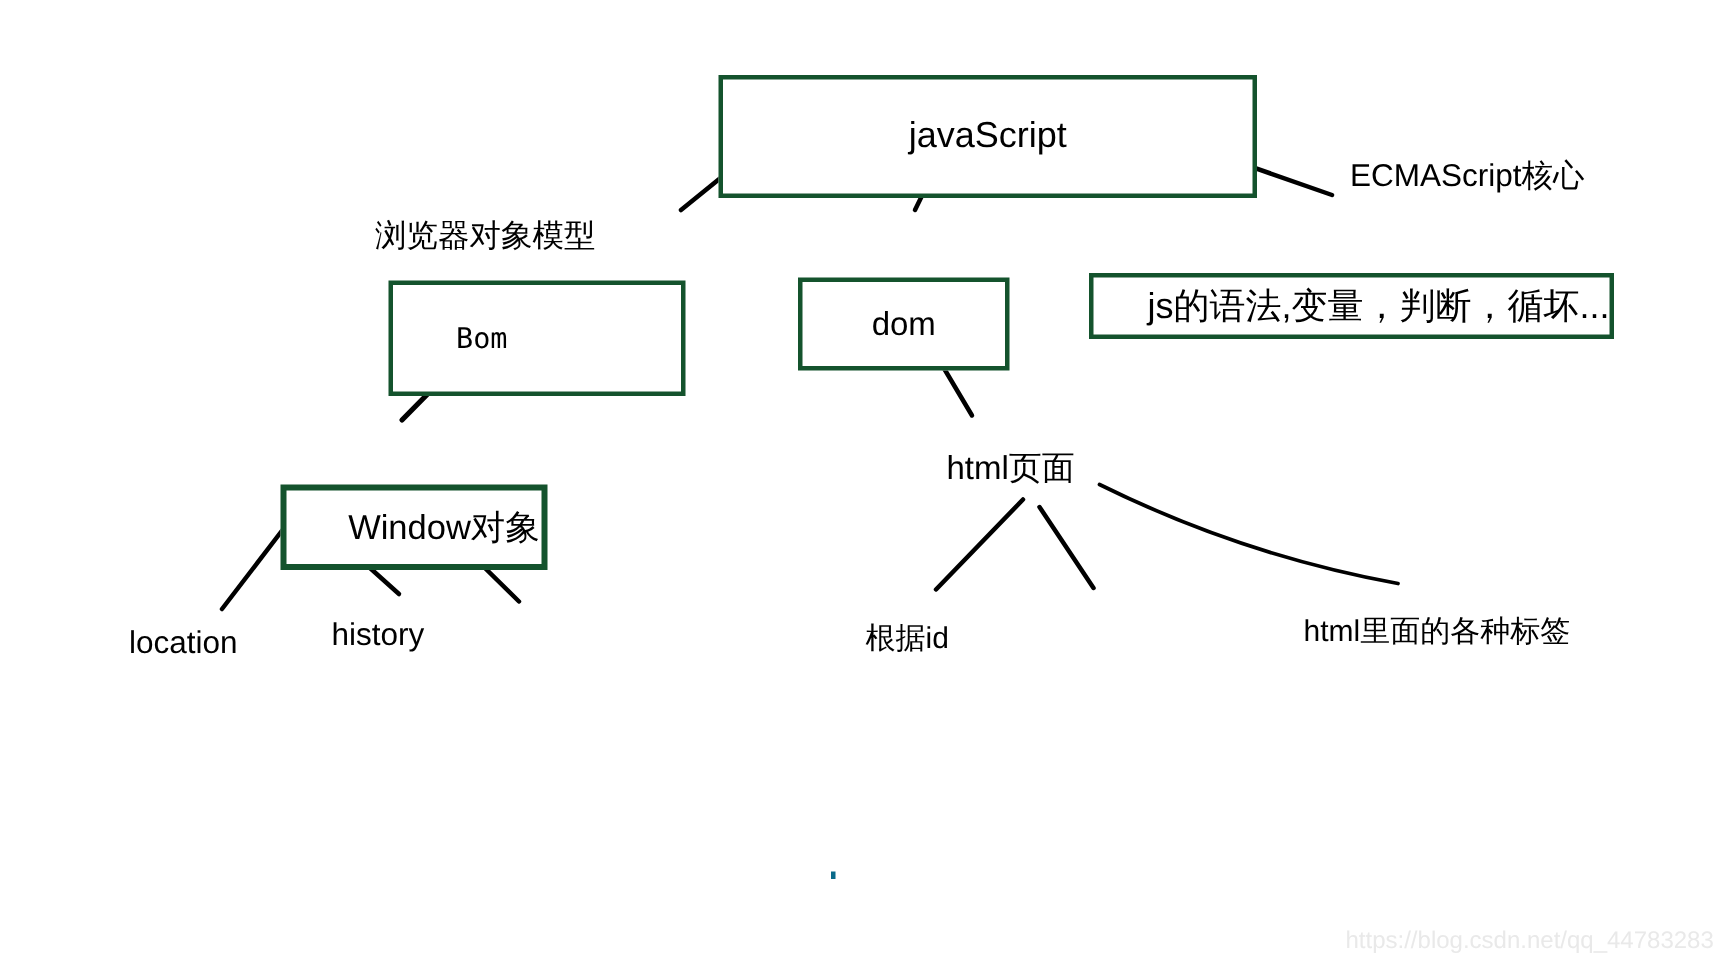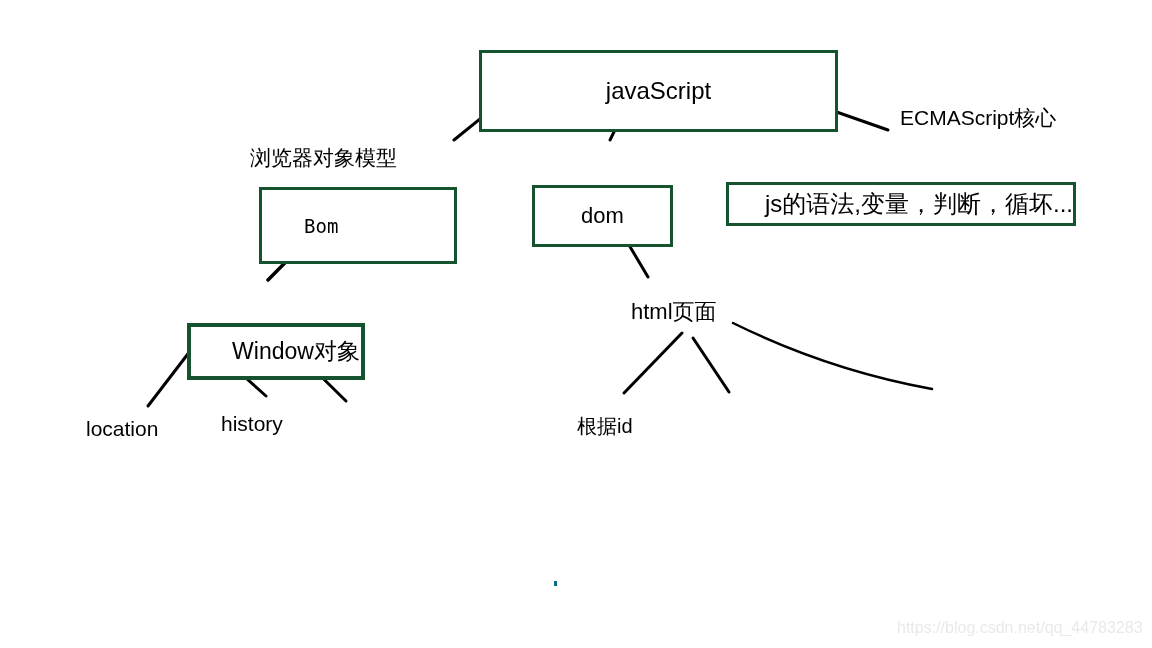--- a/index.html
+++ b/index.html
@@ -114,18 +114,19 @@
   <div class="text-label" id="label-htmlpage">html页面</div>
 
   <div class="text-label" id="leaf-location">location</div>
 
   <div class="text-label" id="leaf-history">history</div>
 
 
   <div class="text-label" id="leaf-hierarchy">根据id</div>
 
 
+  <div class="text-label" id="leaf-tags">html里面的各种标签</div>
 
   <div id="stray-dot"></div>
 
   <div id="watermark">https://blog.csdn.net/qq_44783283</div>
 
 </div>
 
 </body></html>

